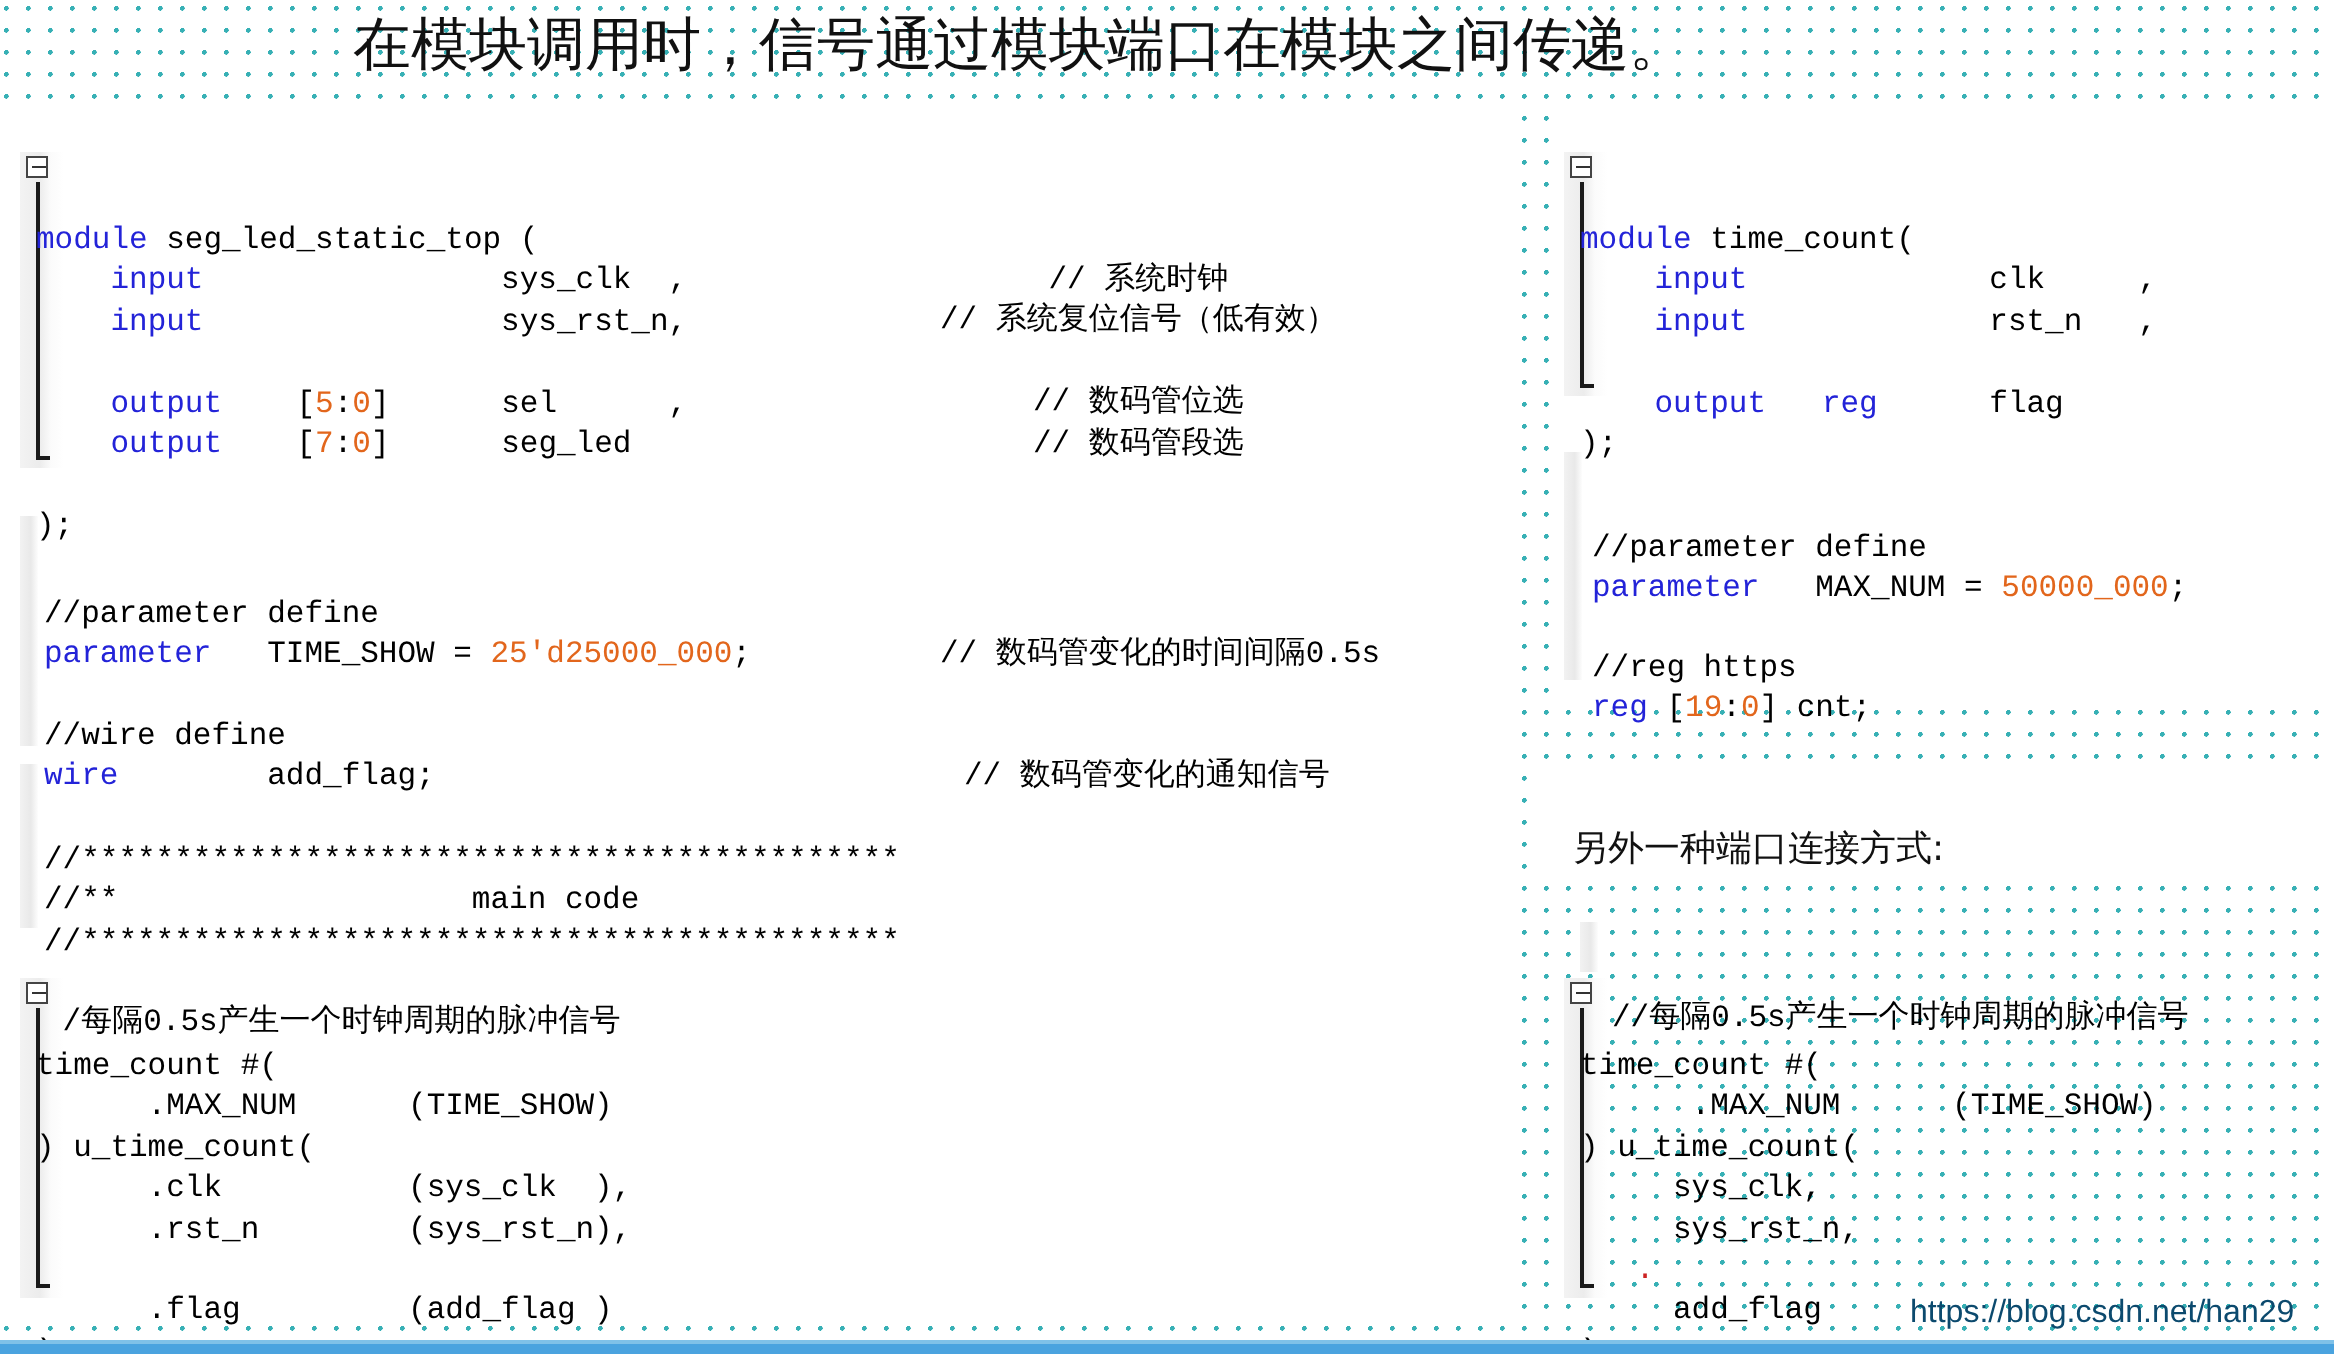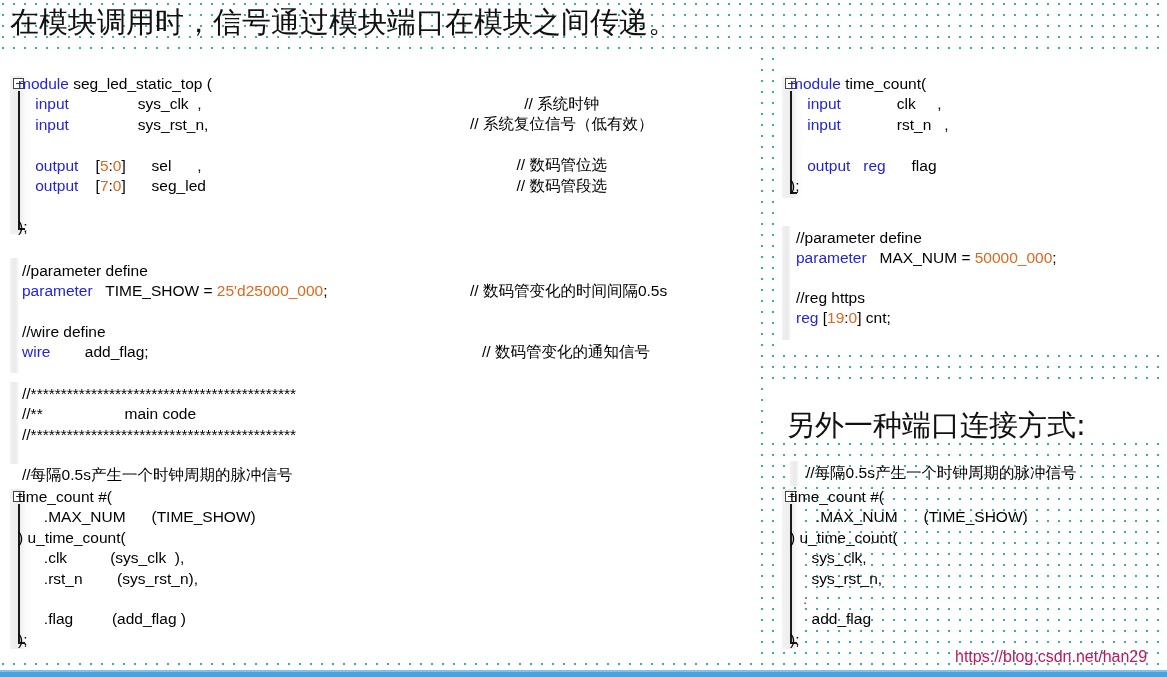--- a/index.html
+++ b/index.html
@@ -16,47 +16,48 @@
     background-image:
       radial-gradient(circle at 1.2px 1.2px, #37b0b5 1.1px, transparent 1.2px);
     background-size:11px 11px;
     background-position:2px 3px;
   }
   
   #title{
     position:absolute;left:10px;top:2px;width:1000px;height:40px;
     font-family:"DejaVu Sans", sans-serif;
     font-size:29px;line-height:40px;
-    color:#111111;letter-spacing:0px;white-space:nowrap;
+    color:#111111;letter-spacing:0px;white-space:nowrap;text-align:center;
   }
   
   .panel{
     position:absolute;background:#ffffff;
   }
   #panel-left{left:0px;top:58px;width:757px;height:597px;}
   #panel-right-top{left:780px;top:58px;width:387px;height:293px;}
   #panel-right-hdr{left:772px;top:385px;width:395px;height:55px;background:#ffffff;}
   
   #bottom-bar{
     position:absolute;left:0;bottom:0;width:1167px;height:7px;
     background:#4aa3df;
   }
   #bottom-bar:after{
     content:"";position:absolute;left:0;top:0;width:1167px;height:2px;
     background:#7fc1e8;
   }
   
   .code{
     position:absolute;
-    font-family:Liberation Sans, sans-serif;
+    font-family:Liberation Mono, monospace;
     font-size:15.5px;
     line-height:20.4px;
     white-space:pre;
     color:#000000;
     letter-spacing:0px;
+    margin-top:36px;
   }
   .code .kw{color:#2323d8;}
   .code .num{color:#e2661c;}
   .code .cm{color:#000000;}
   .code .dot{color:#cc2222;}
 
   
   .gutter{
     position:absolute;
     width:22px;
@@ -93,28 +94,28 @@
   #code-left-c{left:22px;top:322px;}
   #code-left-comm-c{left:482px;top:342px;}
   #code-left-stars{left:22px;top:384px;}
   #code-left-d{left:22px;top:465px;}
   #code-left-e{left:18px;top:487px;}
 
   #code-right-a{left:790px;top:74px;}
   #code-right-b{left:796px;top:228px;}
   #code-right-c{left:796px;top:288px;}
   #rt-head{position:absolute;left:786px;top:410px;
-    font-family:"DejaVu Sans", sans-serif;font-size:29px;line-height:30px;color:#111;white-space:nowrap;}
+    font-family:"DejaVu Sans", sans-serif;font-size:18px;line-height:30px;color:#111;white-space:nowrap;}
   #code-right-d{left:806px;top:463px;}
   #code-right-e{left:790px;top:487px;}
 
   #watermark{
     position:absolute;left:955px;top:648px;
     font-family:"Liberation Sans", sans-serif;
-    font-size:16px;color:#be185d;white-space:nowrap;
+    font-size:16px;color:#0c4a6e;white-space:nowrap;
   }
 </style>
 </head>
 <body>
 
 <div id="slide"></div>
 
 <div id="title">在模块调用时，信号通过模块端口在模块之间传递。</div>
 
 <div class="panel" id="panel-left"></div>

